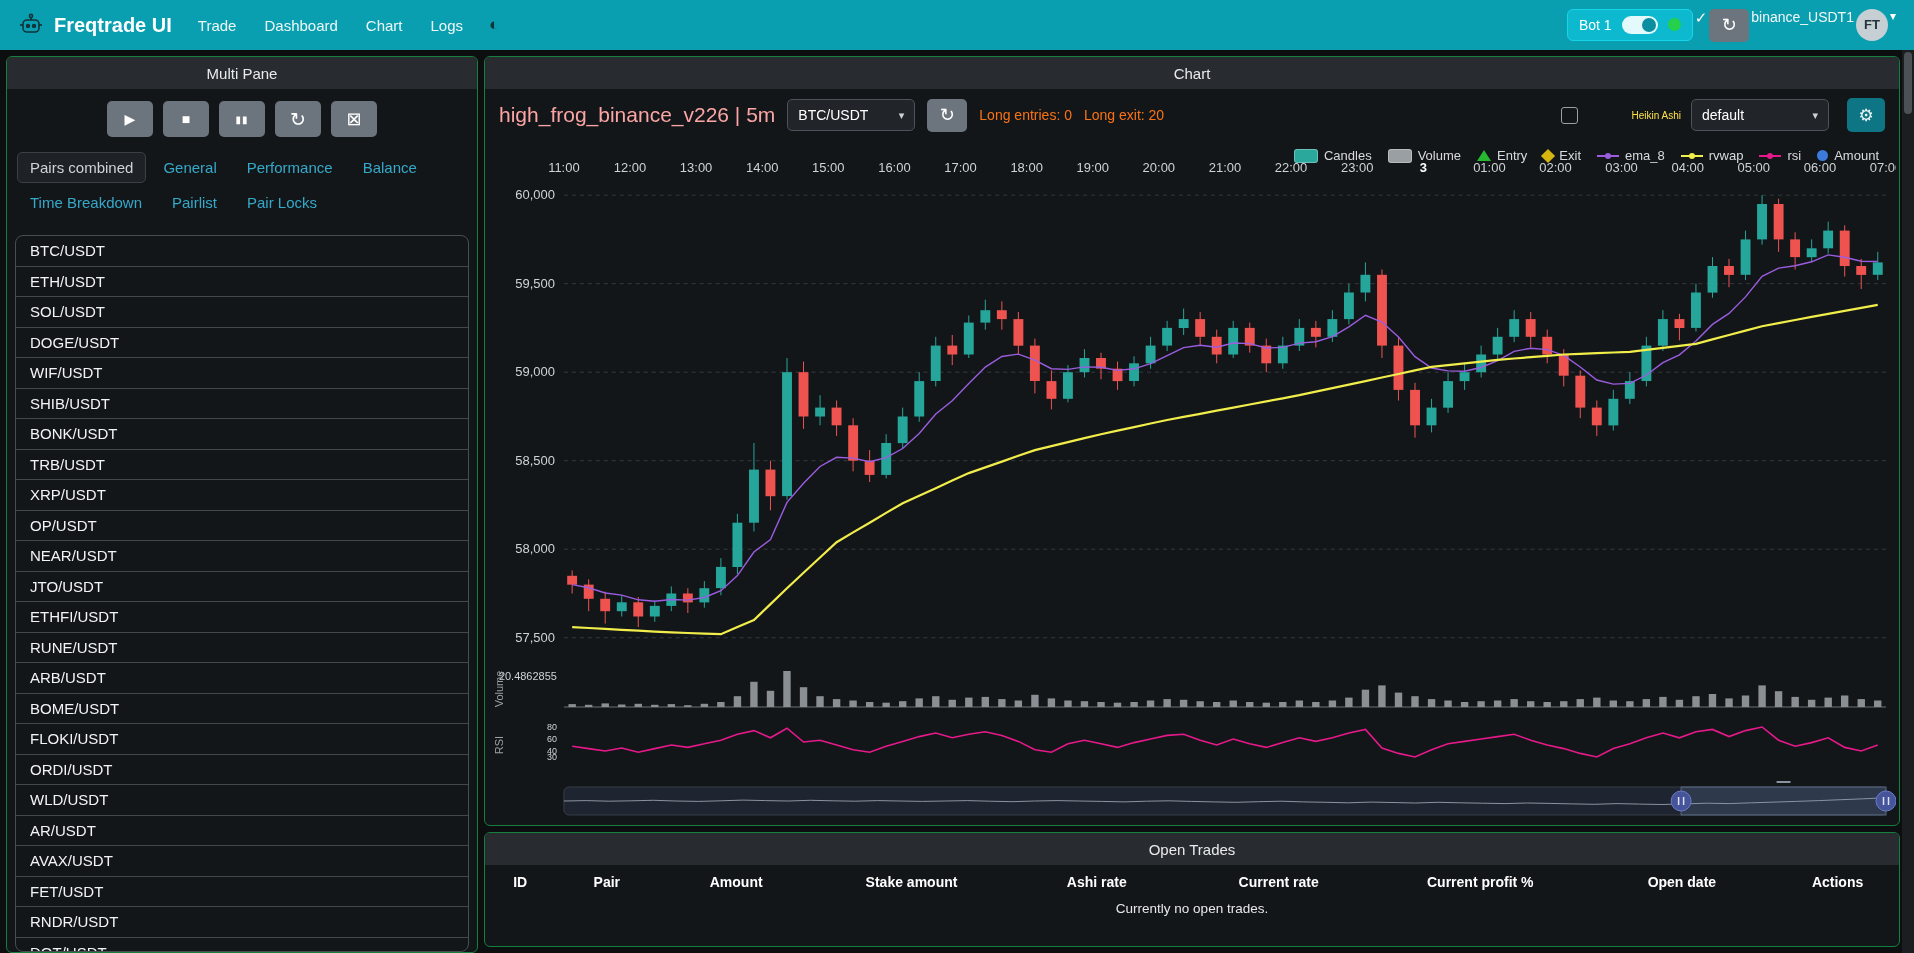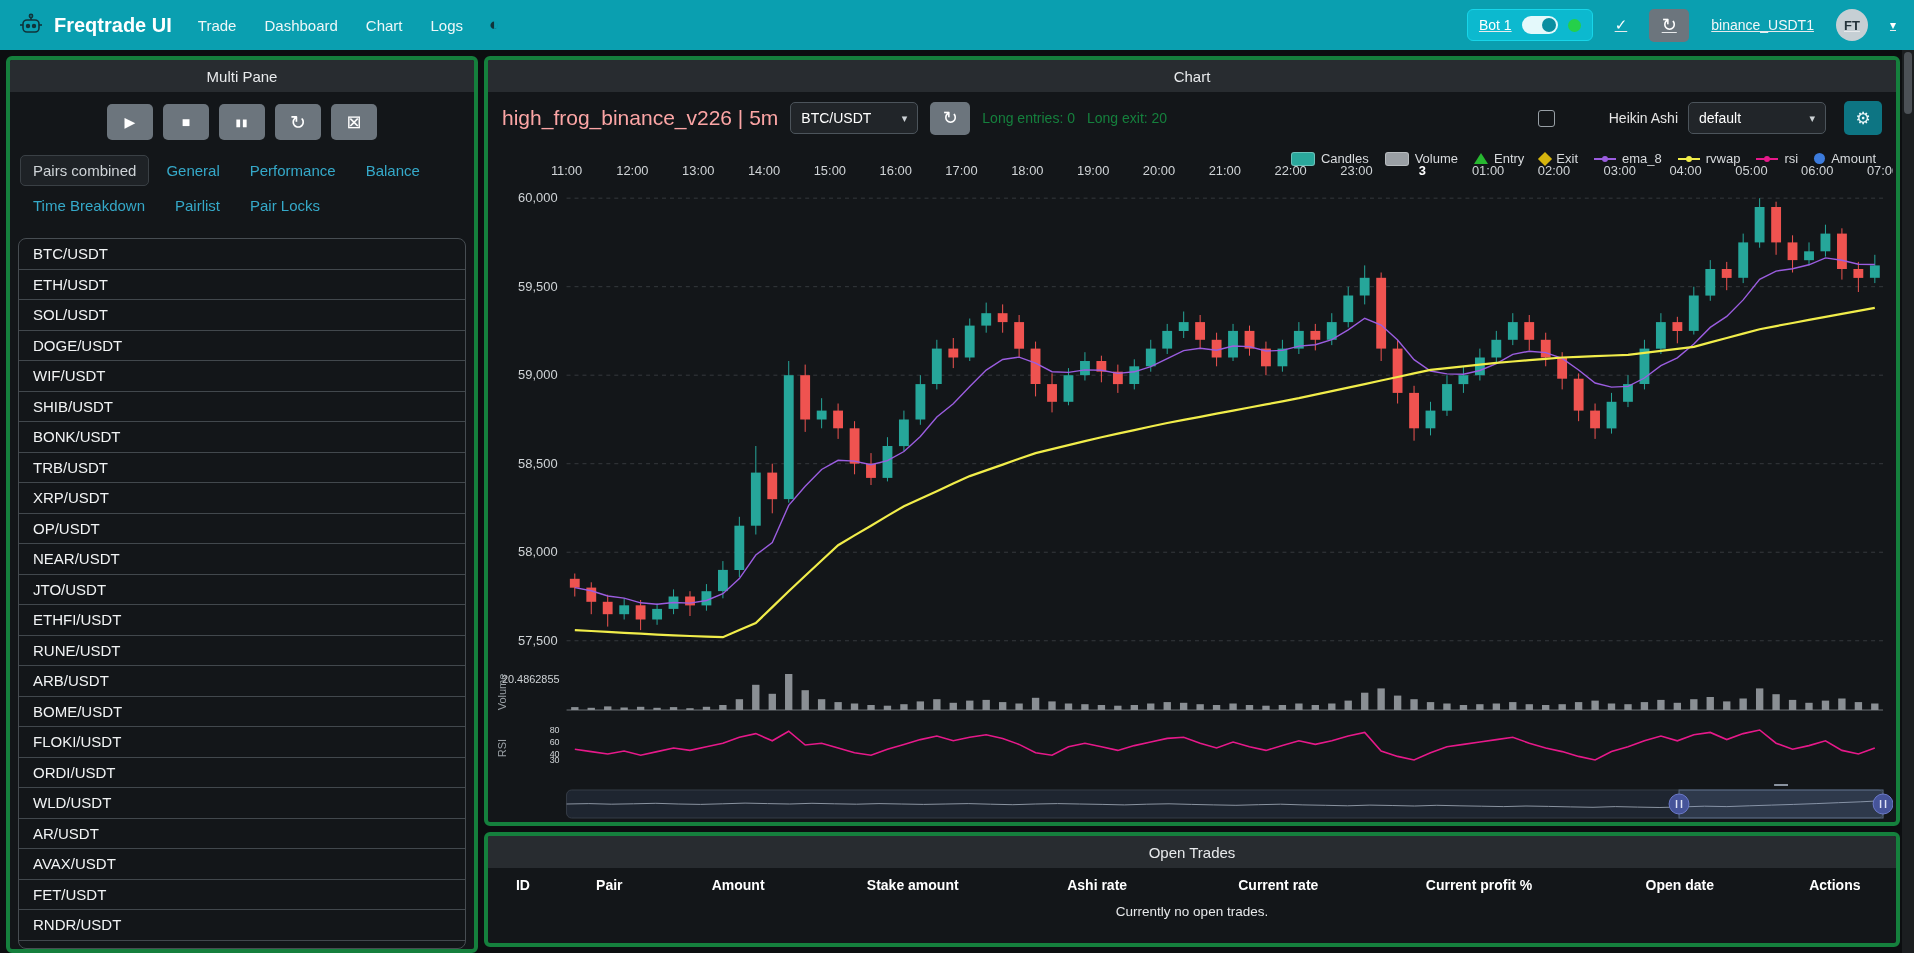--- a/index.html
+++ b/index.html
@@ -4,33 +4,33 @@
 <title>Freqtrade UI</title>
 <style>
   html,body{margin:0;padding:0;width:1914px;height:953px;overflow:hidden;
     background:#0c0e10;color:#e8eaec;font-family:"Liberation Sans",sans-serif;}
   
   .nav{height:50px;background:#0a9fb0;display:flex;align-items:center;padding:0 18px;box-sizing:border-box;}
   .brand{display:flex;align-items:center;gap:10px;font-size:20px;font-weight:700;color:#fff;margin-right:26px;}
   .nav-items{display:flex;gap:28px;list-style:none;margin:0;padding:0;font-size:15px;color:#eef7f8;align-items:center;}
   .nav-items li{cursor:pointer;}
   .theme-ico{margin-left:26px;font-size:17px;color:#10343a;cursor:pointer;}
-  .nav-right{margin-left:auto;display:flex;align-items:center;gap:22px;text-decoration:underline;}
+  .nav-right{margin-left:auto;display:flex;align-items:flex-start;gap:2px;}
   .bot-pill{background:#0cb9cf;border:1px solid #17d6ea;border-radius:6px;padding:6px 11px;display:flex;gap:10px;align-items:center;font-size:14px;color:#fff;}
   .toggle{width:36px;height:18px;border-radius:10px;background:#e4f9fb;position:relative;cursor:pointer;}
   .toggle i{position:absolute;right:2px;top:2px;width:14px;height:14px;border-radius:50%;background:#0a8ea0;}
   .dot{width:13px;height:13px;border-radius:50%;background:#25d04a;}
   .check{color:#fff;font-size:15px;}
   .icon-btn{width:40px;height:33px;background:#6c757d;border:none;border-radius:5px;color:#fff;font-size:18px;cursor:pointer;display:flex;align-items:center;justify-content:center;}
   .login-name{font-size:14px;color:#f2f7f8;}
   .avatar{width:32px;height:32px;border-radius:50%;background:#c6cfd4;color:#24333a;font-size:13px;font-weight:700;display:flex;align-items:center;justify-content:center;}
   .nav-caret{color:#fff;font-size:12px;}
   
   .main{display:flex;gap:6px;padding:6px 14px 0 6px;height:897px;box-sizing:border-box;}
-  .card{background:#131619;border-radius:6px;overflow:hidden;box-sizing:border-box;border:4px solid #15803d;}
+  .card{background:#131619;border-radius:6px;overflow:hidden;box-sizing:border-box;border:1px solid #15803d;}
   .card-hd{height:32px;background:#282c30;display:flex;align-items:center;justify-content:center;font-size:15px;color:#e8eaec;flex:none;}
   .left-col{width:472px;flex:none;height:897px;display:flex;flex-direction:column;}
   .right-col{flex:1;display:flex;flex-direction:column;gap:6px;}
   
   .toolbar{display:flex;justify-content:center;gap:10px;margin-top:12px;}
   .tbtn{width:46px;height:36px;background:#6c757d;border:none;border-radius:5px;color:#fff;cursor:pointer;display:flex;align-items:center;justify-content:center;}
   .tbtn span{font-size:14px;}
   .glyph-pause{font-size:10px !important;letter-spacing:1px;}
   .glyph-refresh{font-size:19px !important;}
   .glyph-clear-chart{font-size:18px !important;}
@@ -39,24 +39,24 @@
   .tab.active{color:#ced3d7;background:#1e2226;border-color:#3a4045;}
   .pair-list{margin:17px 8px 0 8px;border:1px solid #474d52;border-radius:8px;overflow:hidden;}
   .pair-row{height:30.5px;box-sizing:border-box;border-bottom:1px solid #42484d;display:flex;align-items:center;padding-left:14px;font-size:15px;color:#f2f4f5;cursor:pointer;}
   .pair-row:last-child{border-bottom:none;}
   
   .chart-card{height:770px;display:flex;flex-direction:column;}
   .controls{display:flex;align-items:center;gap:12px;padding:9px 14px 2px 14px;}
   .strategy{font-size:21px;color:#fca5a5;}
   .sel{background:#212529;border:1px solid #4c545b;border-radius:5px;height:32px;display:flex;align-items:center;justify-content:space-between;padding:0 10px;font-size:14px;color:#fff;gap:16px;cursor:pointer;box-sizing:border-box;}
   .sel .caret{font-size:11px;color:#cdd2d6;}
-  .entries{font-size:14px;color:#15803d;}
+  .entries{font-size:14px;color:#f97316;}
   .right-ctl{margin-left:auto;display:flex;align-items:center;gap:10px;}
   .chk{width:15px;height:15px;border:1px solid #98a0a6;border-radius:3px;background:transparent;cursor:pointer;}
-  .chk-label{font-size:14px;color:#e5e5e5;padding-left:44px;}
+  .chk-label{font-size:10px;color:#fde047;padding-left:44px;}
   .gear-btn{width:38px;height:34px;background:#0d7583;border:none;border-radius:5px;color:#e8f6f8;font-size:17px;cursor:pointer;margin-left:8px;}
   .legend{display:flex;justify-content:flex-end;gap:16px;padding:3px 20px 0 0;font-size:13px;color:#d8dbde;align-items:center;height:22px;}
   .leg-item{display:flex;align-items:center;gap:6px;margin-top:15px;}
   .sw-rect{width:22px;height:12px;border-radius:3px;border:1px solid rgba(255,255,255,.3);}
   .sw-tri{width:0;height:0;border-left:7px solid transparent;border-right:7px solid transparent;}
   .sw-dia{width:10px;height:10px;transform:rotate(45deg);}
   .sw-circle{width:11px;height:11px;border-radius:50%;}
   .sw-line{position:relative;width:22px;height:12px;}
   .sw-line .ln{position:absolute;left:0;right:0;top:5px;height:2px;}
   .sw-line .dt{position:absolute;left:8px;top:3px;width:6px;height:6px;border-radius:50%;}

